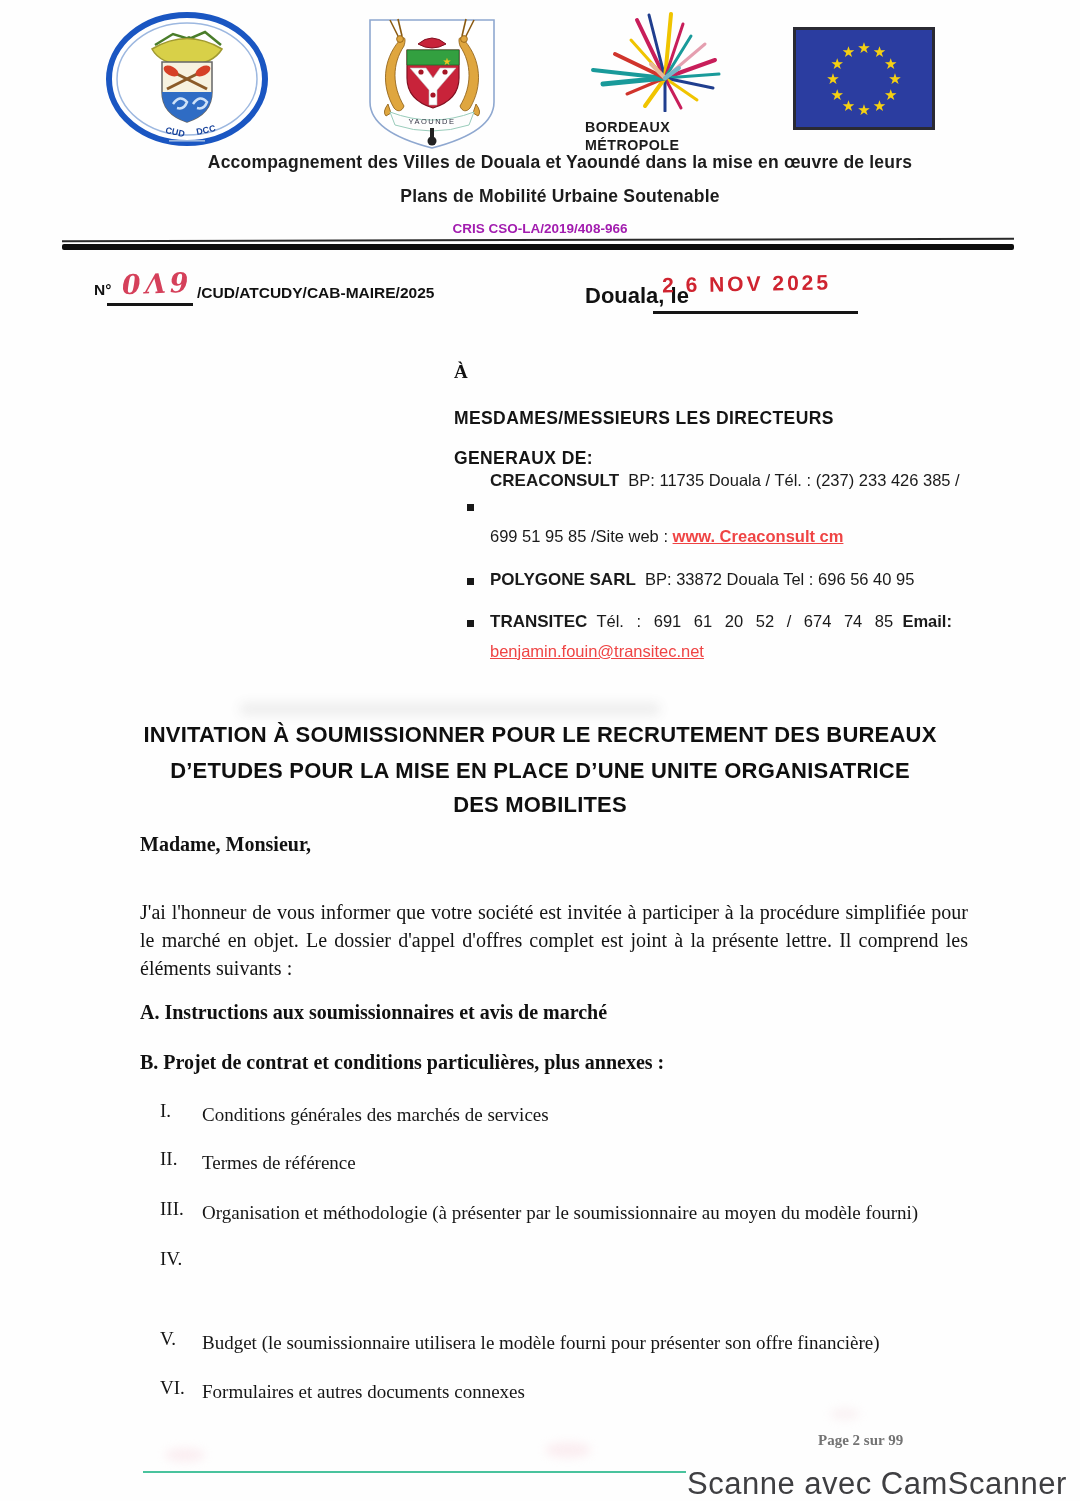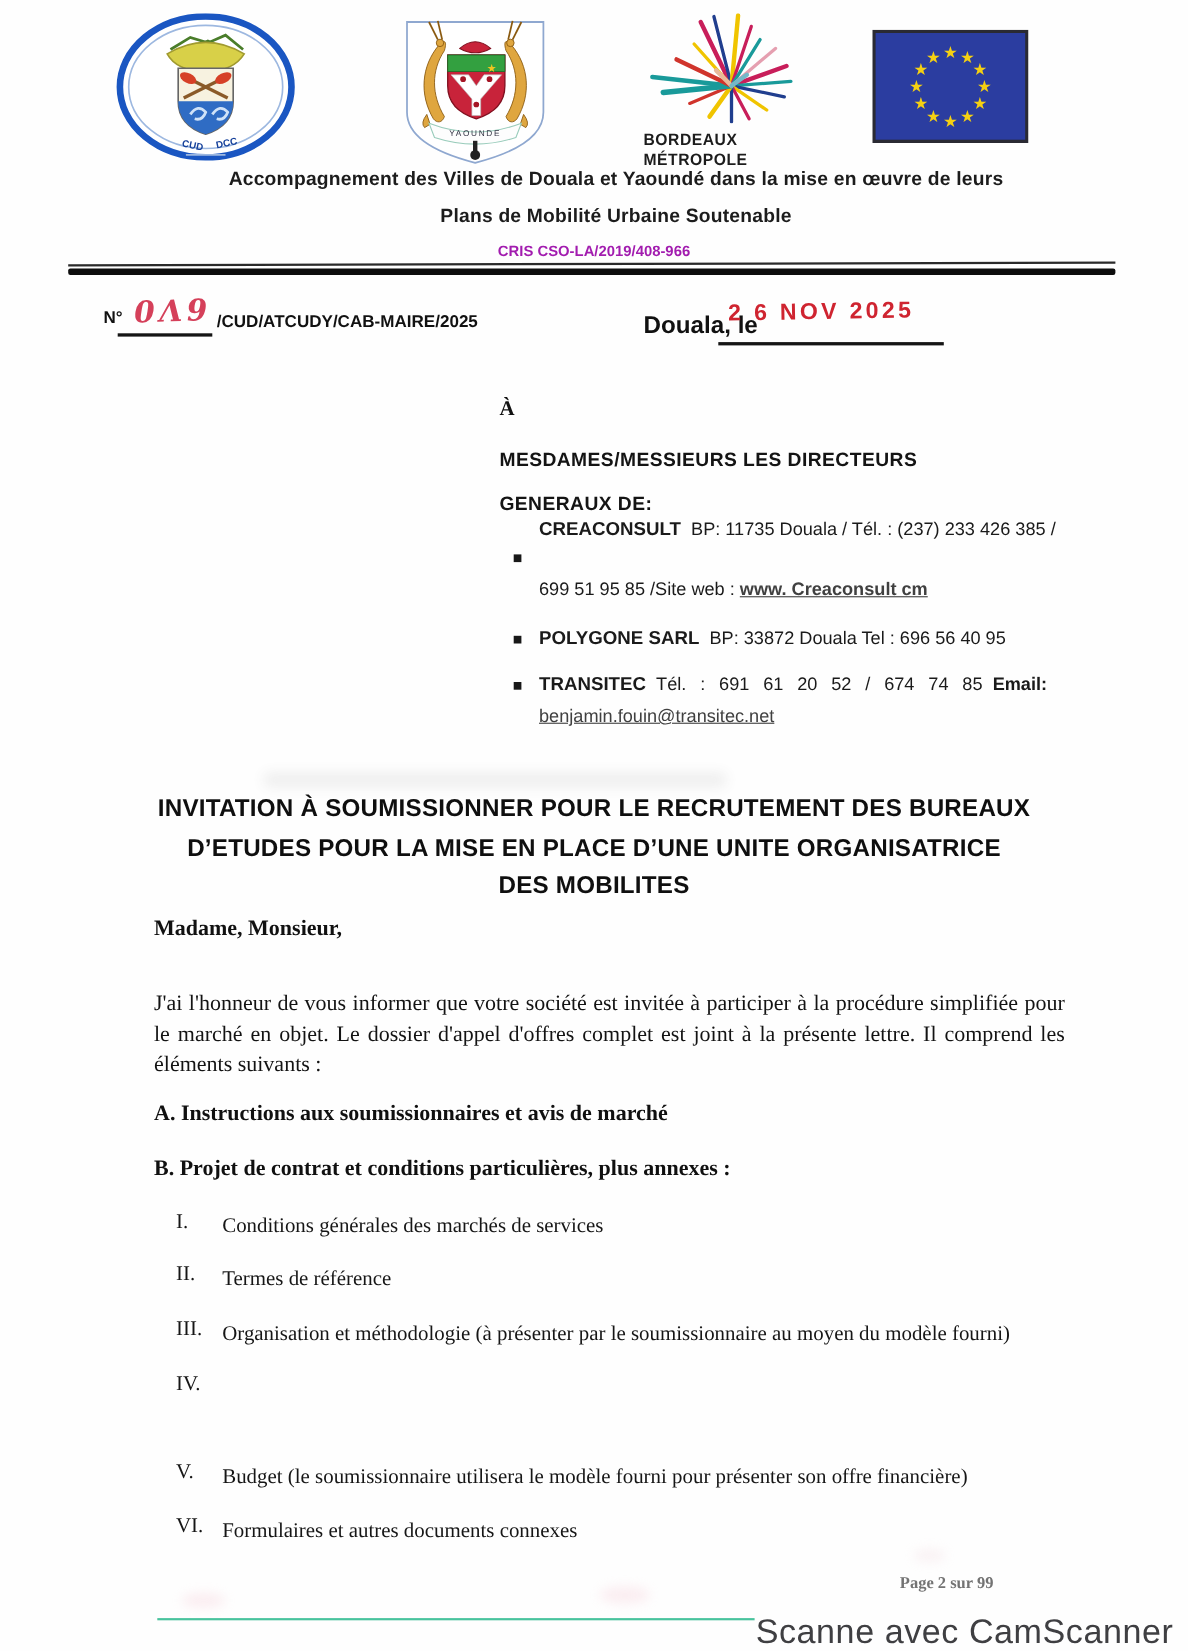--- a/index.html
+++ b/index.html
@@ -32,21 +32,21 @@
   .date-stamp{
     color:#cf2430;font-size:21px;font-weight:bold;letter-spacing:3px;
     transform:rotate(-1deg);font-family:"Liberation Sans",sans-serif;
   }
 
   
   .recip-head{font-size:17.5px;font-weight:bold;letter-spacing:.4px;color:#141414;}
   .bullet{width:7px;height:7px;background:#181818;}
   .company-line{font-size:16.5px;color:#1a1a1a;white-space:nowrap;}
   .company-name{font-weight:bold;font-size:17px;}
-  .doc-link{color:#404040;text-decoration:underline;font-weight:bold;}
+  .doc-link{color:#ef4444;text-decoration:underline;font-weight:bold;}
   .doc-link.plain{font-weight:normal;}
   .wide-spacing{word-spacing:8px;}
 
   
   .title-line{left:80px;width:920px;text-align:center;font-size:22px;font-weight:bold;color:#0f0f0f;letter-spacing:.2px;}
 
   
   .salutation{font-size:20px;font-weight:bold;}
   .paragraph{font-size:20px;line-height:28px;text-align:justify;color:#131313;}
   .section-head{font-size:20px;font-weight:bold;color:#101010;}

